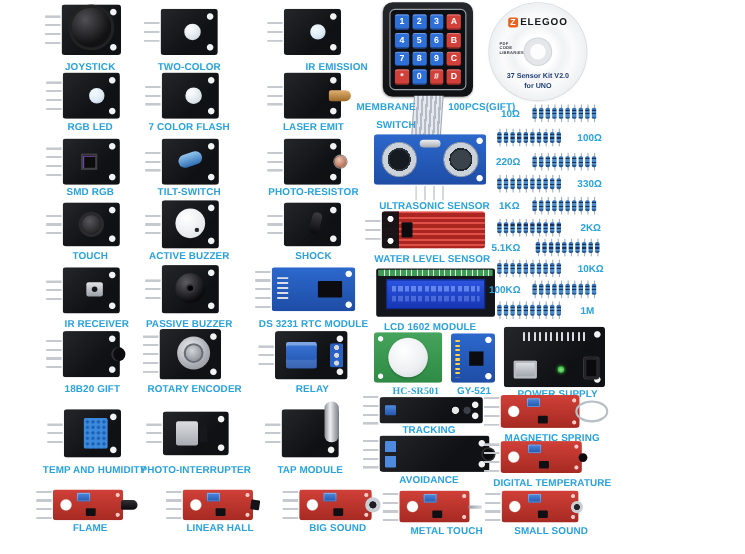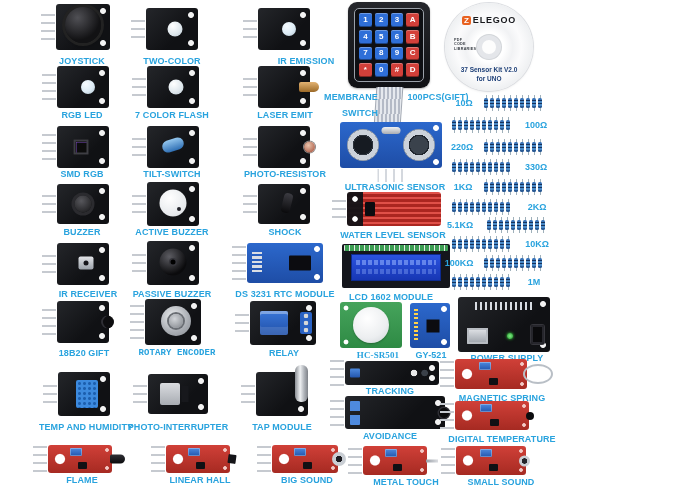--- a/index.html
+++ b/index.html
@@ -299,21 +299,21 @@
         <i class="pins pins-l n3"></i>
         <b class="part"></b>
         <b class="part2"></b>
       </div>
       <div class="mlabel" style="left: 285px; top: 169px;">PHOTO-RESISTOR</div>
       <div class="module pcb-b k-button" style="left: 57px; top: 184px; width: 52px; height: 40px;">
         <i class="pins pins-l n3"></i>
         <b class="part"></b>
         <b class="part2"></b>
       </div>
-      <div class="mlabel" style="left: 82px; top: 227px;">BUZZER</div>
+      <div class="mlabel" style="left: 82px; top: 227px;">TOUCH</div>
       <div class="module pcb-b k-buza" style="left: 147px; top: 182px; width: 52px; height: 44px;">
         <i class="pins pins-l n3"></i>
         <b class="part"></b>
         <b class="part2"></b>
       </div>
       <div class="mlabel" style="left: 172px; top: 227px;">ACTIVE BUZZER</div>
       <div class="module pcb-b k-shock" style="left: 258px; top: 184px; width: 52px; height: 40px;">
         <i class="pins pins-l n3"></i>
         <b class="part"></b>
         <b class="part2"></b>
@@ -341,21 +341,21 @@
         <i class="pins pins-l n4"></i>
         <b class="part"></b>
         <b class="part2"></b>
       </div>
       <div class="mlabel" style="left: 84px; top: 348px;">18B20 GIFT</div>
       <div class="module pcb-b k-rotary" style="left: 145px; top: 299px; width: 56px; height: 46px;">
         <i class="pins pins-l n5"></i>
         <b class="part"></b>
         <b class="part2"></b>
       </div>
-      <div class="mlabel" style="left: 177px; top: 348px; font-family: Liberation Mono, monospace;">ROTARY ENCODER</div>
+      <div class="mlabel" style="left: 177px; top: 348px;">ROTARY ENCODER</div>
       <div class="module pcb-b k-relay" style="left: 250px; top: 301px; width: 66px; height: 44px;">
         <i class="pins pins-l n3"></i>
         <b class="part"></b>
         <b class="part2"></b>
       </div>
       <div class="mlabel" style="left: 284px; top: 348px;">RELAY</div>
       <div class="module pcb-b k-dht" style="left: 58px; top: 372px; width: 52px; height: 44px;">
         <i class="pins pins-l n3"></i>
         <b class="part"></b>
         <b class="part2"></b>

